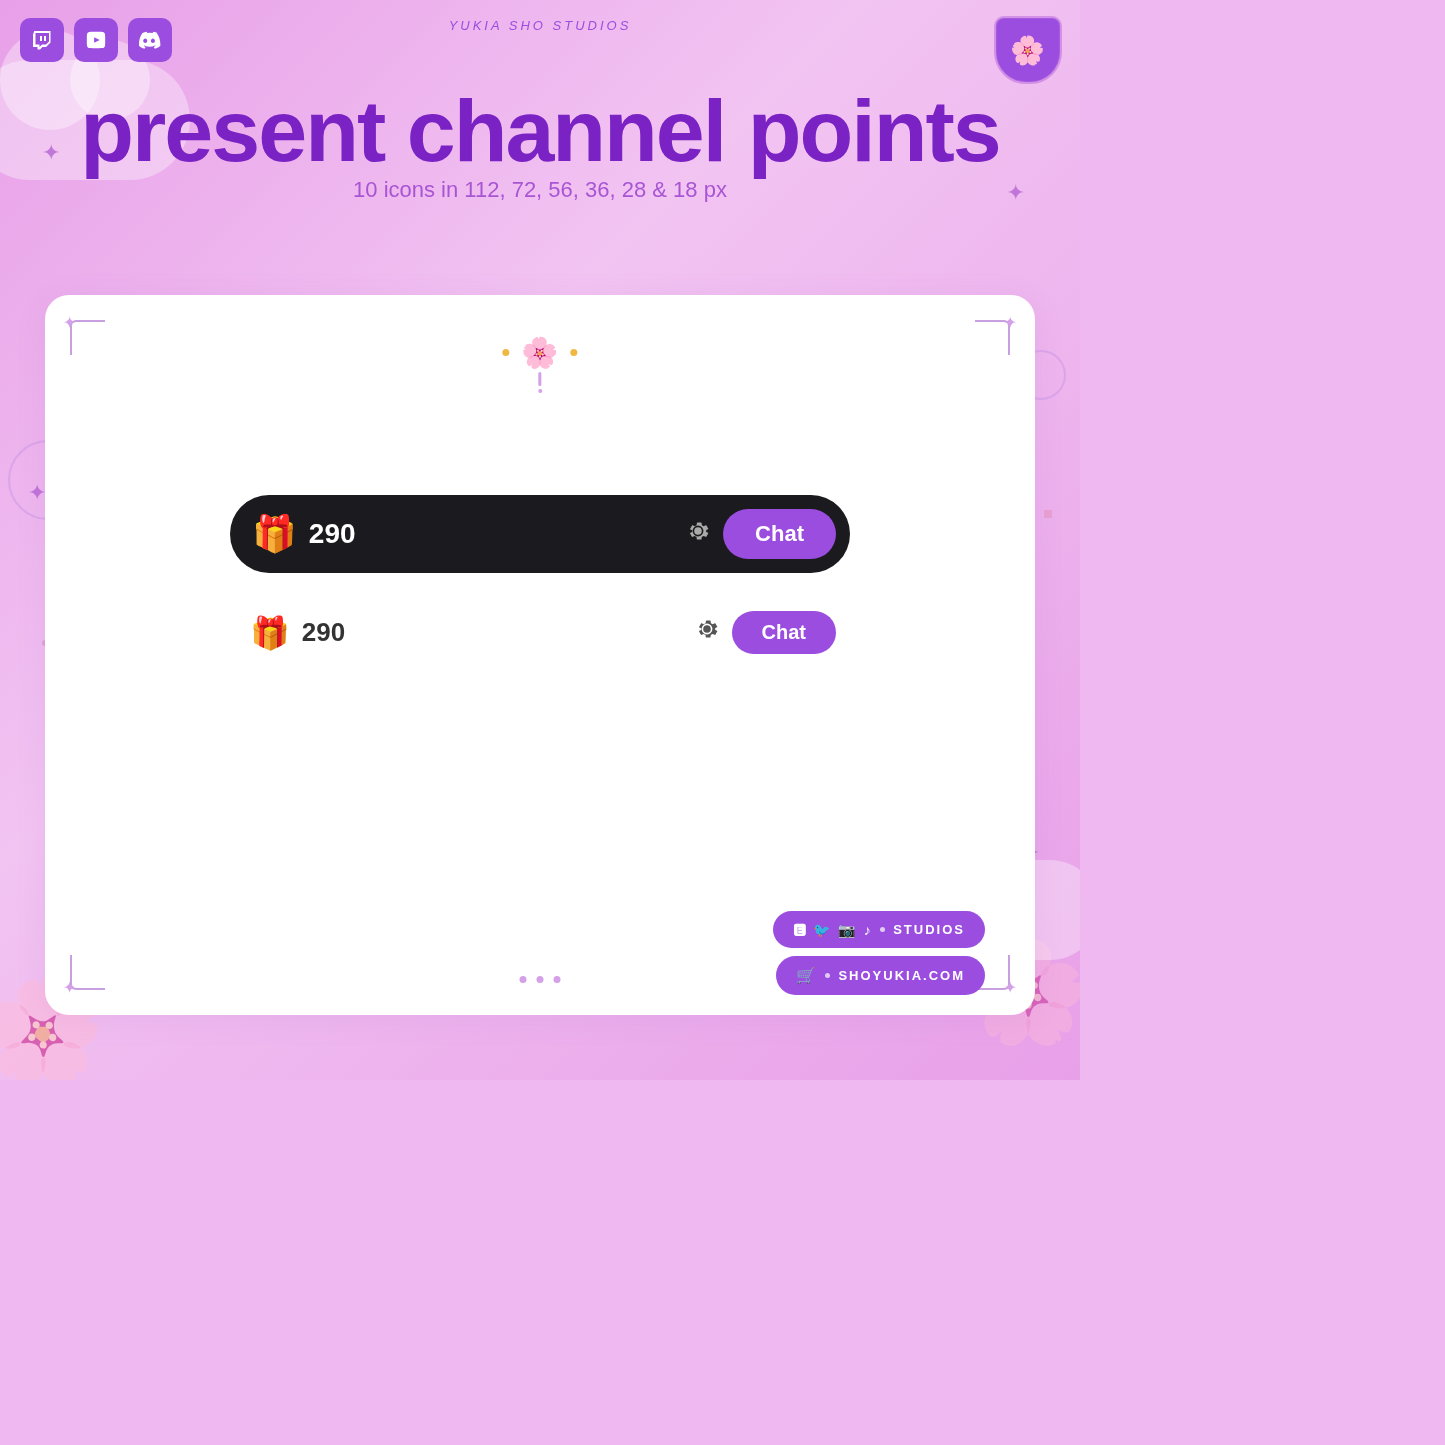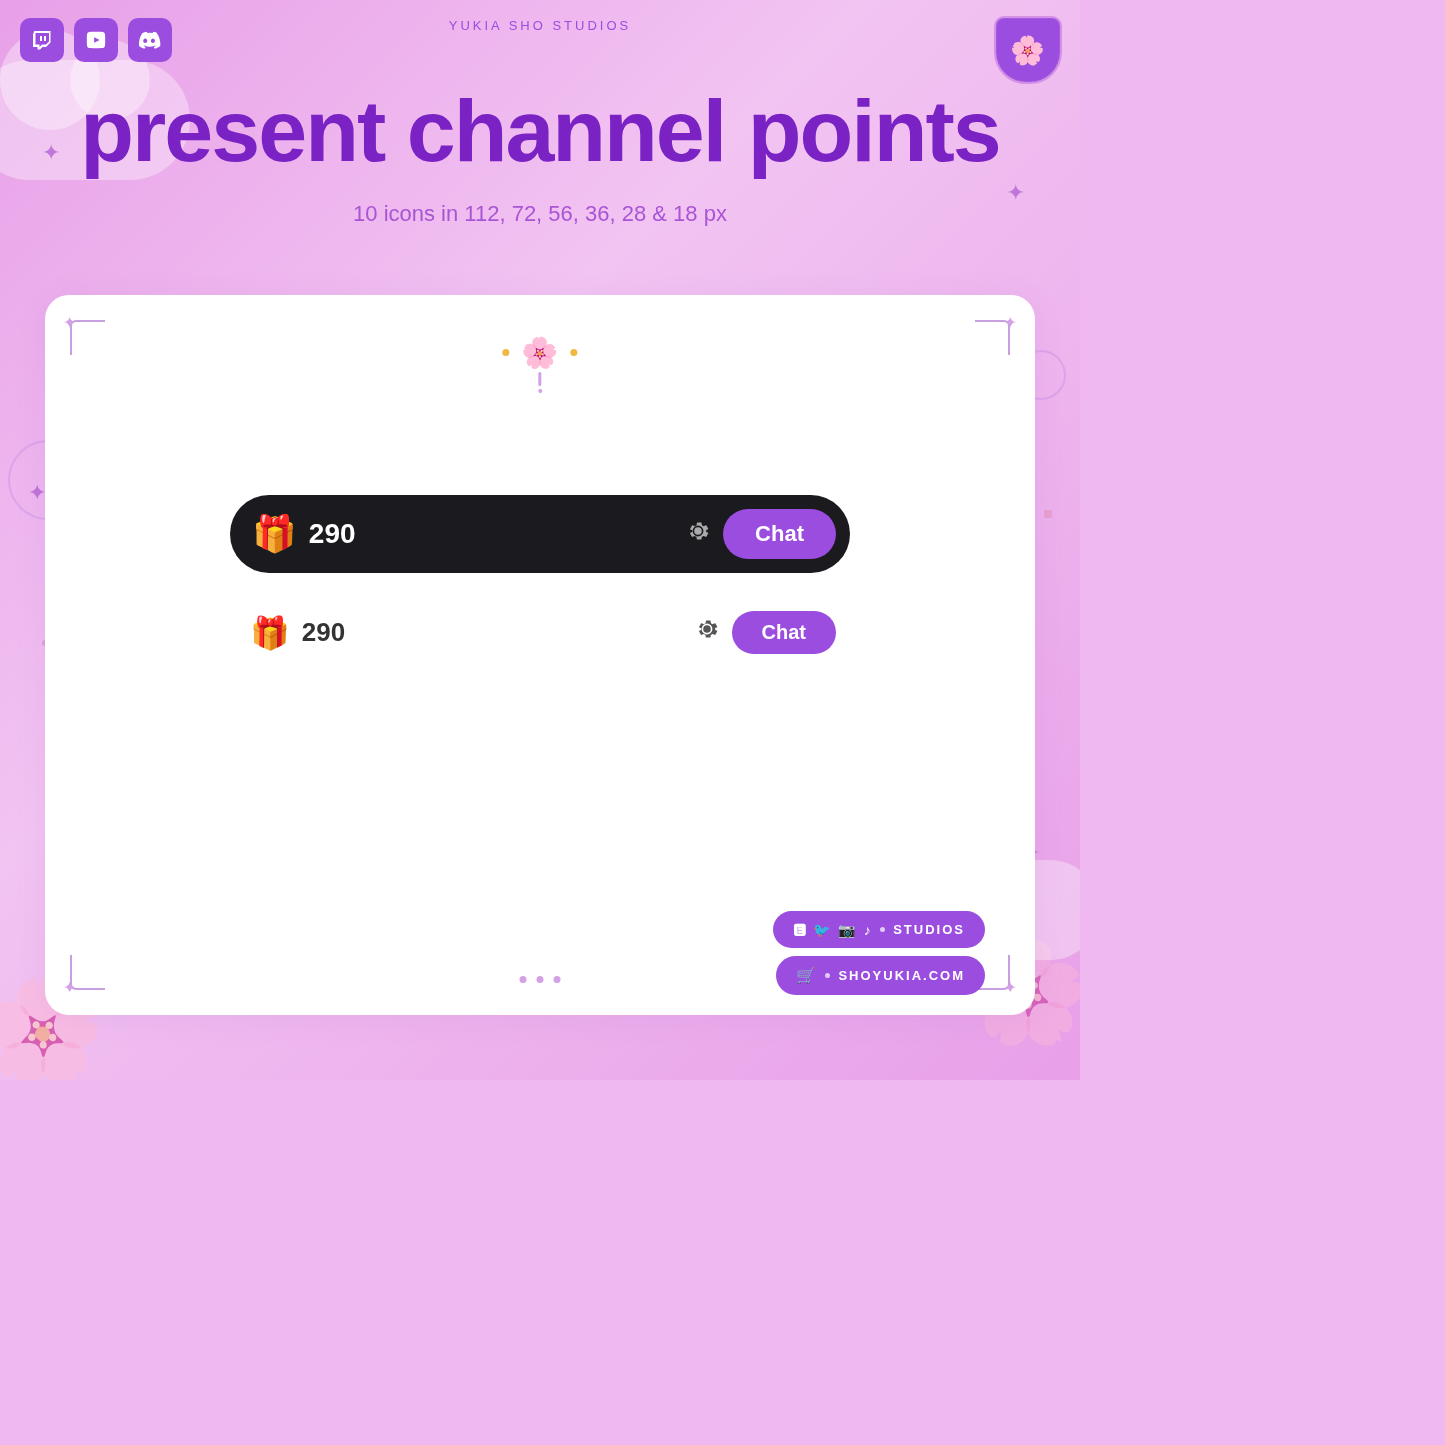--- a/index.html
+++ b/index.html
@@ -86,20 +86,21 @@
     .studio-name {
       position: absolute;
       top: 18px;
       left: 50%;
       transform: translateX(-50%);
       font-size: 13px;
       letter-spacing: 3px;
       color: #9b4de0;
       font-weight: 500;
       white-space: nowrap;
+      font-style: italic;
     }
 
     .top-right-badge {
       width: 64px; height: 64px;
       background: #9b4de0;
       border-radius: 8px 8px 30px 30px;
       display: flex;
       align-items: center;
       justify-content: center;
       font-size: 28px;
@@ -126,21 +127,21 @@
       font-size: 88px;
       font-weight: 900;
       color: #7a22c4;
       line-height: 1.05;
       letter-spacing: -2px;
     }
 
     .subtitle {
       font-size: 22px;
       color: #a855d4;
-      margin-top: 24px;
+      margin-top: 0;
       font-weight: 400;
     }
 
     
     .main-card {
       position: absolute;
       top: 295px;
       left: 45px;
       right: 45px;
       bottom: 65px;

